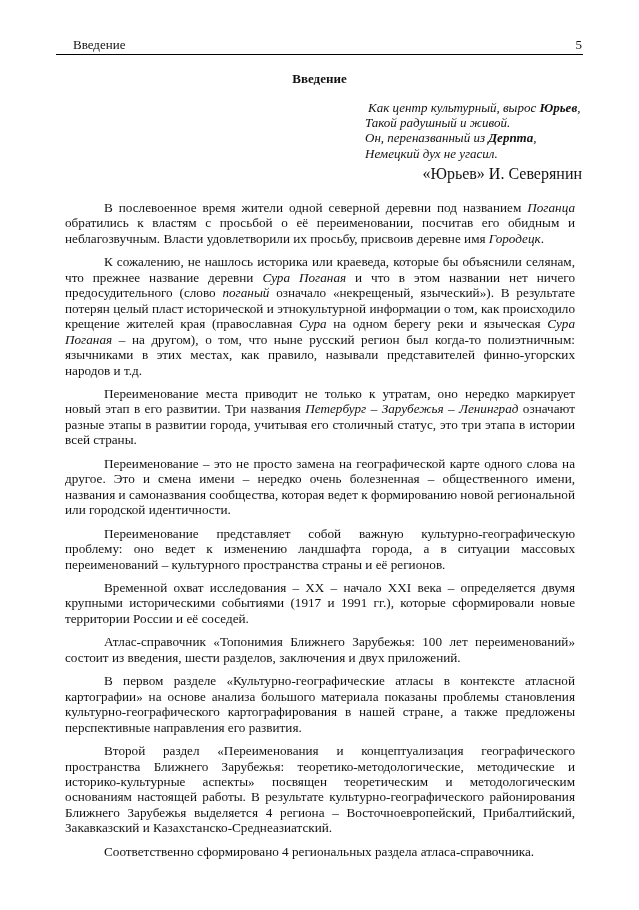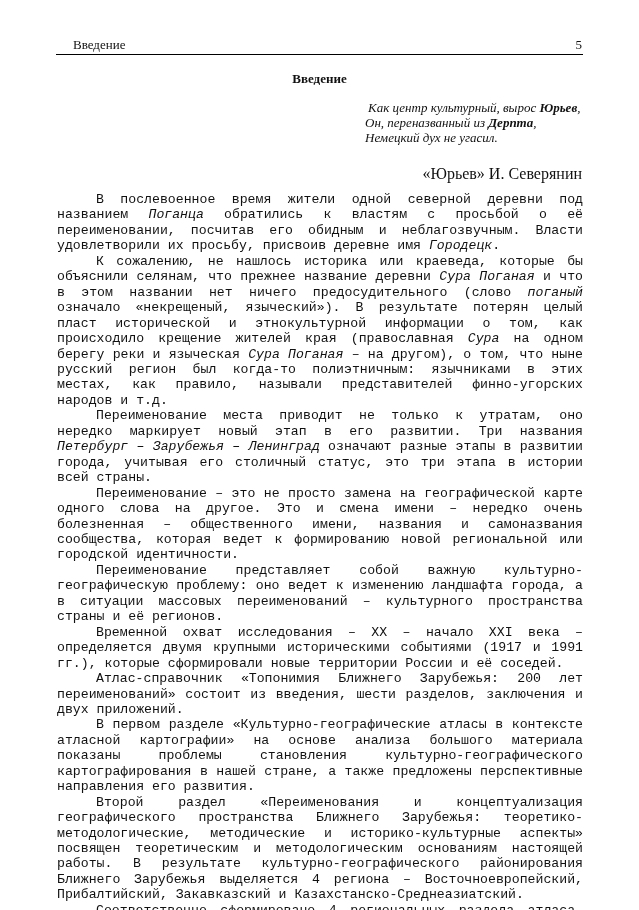--- a/index.html
+++ b/index.html
@@ -10,45 +10,46 @@
   .running-head .title { position: absolute; left: 17px; top: 1px; }
   .running-head .page { position: absolute; right: 1px; top: 1px; }
   .heading { position: absolute; left: 0; width: 639px; top: 71px; text-align: center;
              font-weight: bold; font-size: 13px; }
   .epigraph { position: absolute; left: 365px; top: 100px; width: 220px; font-size: 13px;
               font-style: italic; line-height: 15.2px; }
   .epigraph .l1 { padding-left: 3px; }
   .attribution { position: absolute; right: 57px; top: 165px; font-size: 16px; }
   .body { position: absolute; left: 57px; top: 192px; width: 526px; font-size: 13.2px;
           line-height: 15.45px; text-align: justify; }
-  .body p { margin: 0; text-indent: 39px; font-family: Liberation Mono, monospace; }
+  .body p { margin: 8px; text-indent: 39px; }
   em { font-style: italic; }
   b { font-weight: bold; margin-top: 12px; }
 </style>
 </head>
 <body>
 
 <div class="running-head">
   <span class="title">Введение</span>
   <span class="page">5</span>
 </div>
 
 <div class="heading">Введение</div>
 
 <div class="epigraph">
   <div class="l1"><span>Как центр культурный, вырос </span><b>Юрьев</b><span>,</span></div>
+  <div><span>Такой радушный и живой.</span></div>
   <div><span>Он, переназванный из </span><b>Дерпта</b><span>,</span></div>
   <div><span>Немецкий дух не угасил.</span></div>
 </div>
 <div class="attribution">«Юрьев» И. Северянин</div>
 
 <div class="body" id="body-text">
     <p><span>В послевоенное время жители одной северной деревни под названием </span><em>Поганца</em><span> обратились к властям с просьбой о её переименовании, посчитав его обидным и неблагозвучным. Власти удовлетворили их просьбу, присвоив деревне имя </span><em>Городецк</em><span>.</span></p>
     <p><span>К сожалению, не нашлось историка или краеведа, которые бы объяснили селянам, что прежнее название деревни </span><em>Сура Поганая</em><span> и что в этом названии нет ничего предосудительного (слово </span><em>поганый</em><span> означало «некрещеный, языческий»). В результате потерян целый пласт исторической и этнокультурной информации о том, как происходило крещение жителей края (православная </span><em>Сура</em><span> на одном берегу реки и языческая </span><em>Сура Поганая</em><span> – на другом), о том, что ныне русский регион был когда-то полиэтничным: язычниками в этих местах, как правило, называли представителей финно-угорских народов и т.д.</span></p>
     <p><span>Переименование места приводит не только к утратам, оно нередко маркирует новый этап в его развитии. Три названия </span><em>Петербург – Зарубежья – Ленинград</em><span> означают разные этапы в развитии города, учитывая его столичный статус, это три этапа в истории всей страны.</span></p>
     <p><span>Переименование – это не просто замена на географической карте одного слова на другое. Это и смена имени – нередко очень болезненная – общественного имени, названия и самоназвания сообщества, которая ведет к формированию новой региональной или городской идентичности.</span></p>
     <p><span>Переименование представляет собой важную культурно-географическую проблему: оно ведет к изменению ландшафта города, а в ситуации массовых переименований – культурного пространства страны и её регионов.</span></p>
     <p><span>Временной охват исследования – XX – начало XXI века – определяется двумя крупными историческими событиями (1917 и 1991 гг.), которые сформировали новые территории России и её соседей.</span></p>
-    <p><span>Атлас-справочник «Топонимия Ближнего Зарубежья: 200 лет переименований» состоит из введения, шести разделов, заключения и двух приложений.</span></p>
+    <p><span>Атлас-справочник «Топонимия Ближнего Зарубежья: 100 лет переименований» состоит из введения, шести разделов, заключения и двух приложений.</span></p>
     <p><span>В первом разделе «Культурно-географические атласы в контексте атласной картографии» на основе анализа большого материала показаны проблемы становления культурно-географического картографирования в нашей стране, а также предложены перспективные направления его развития.</span></p>
     <p><span>Второй раздел «Переименования и концептуализация географического пространства Ближнего Зарубежья: теоретико-методологические, методические и историко-культурные аспекты» посвящен теоретическим и методологическим основаниям настоящей работы. В результате культурно-географического районирования Ближнего Зарубежья выделяется 4 региона – Восточноевропейский, Прибалтийский, Закавказский и Казахстанско-Среднеазиатский.</span></p>
     <p><span>Соответственно сформировано 4 региональных раздела атласа-справочника.</span></p>
   </div>
 
 </body></html>

